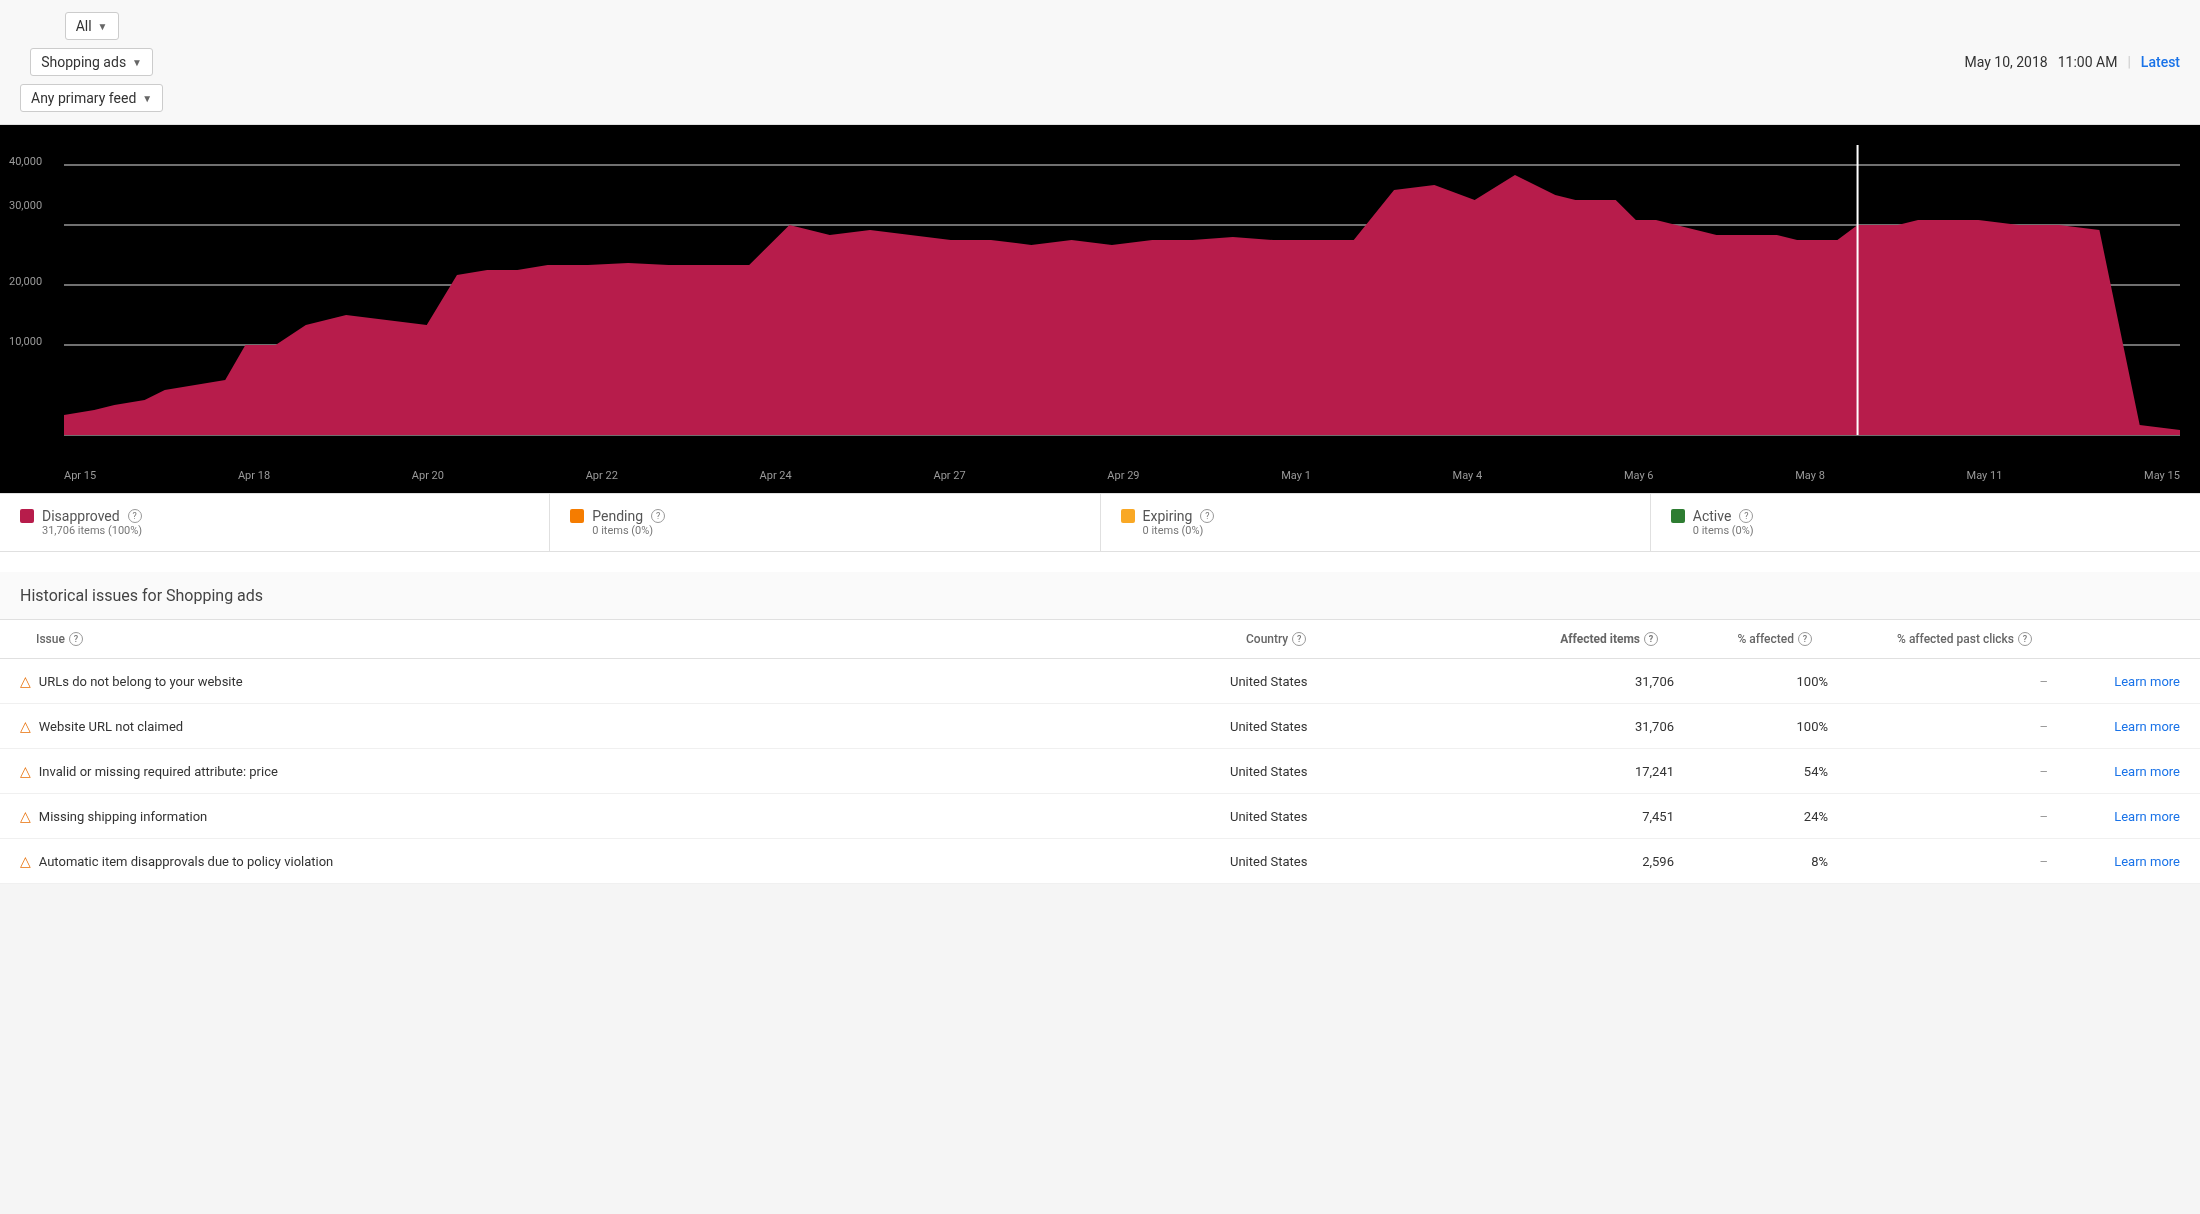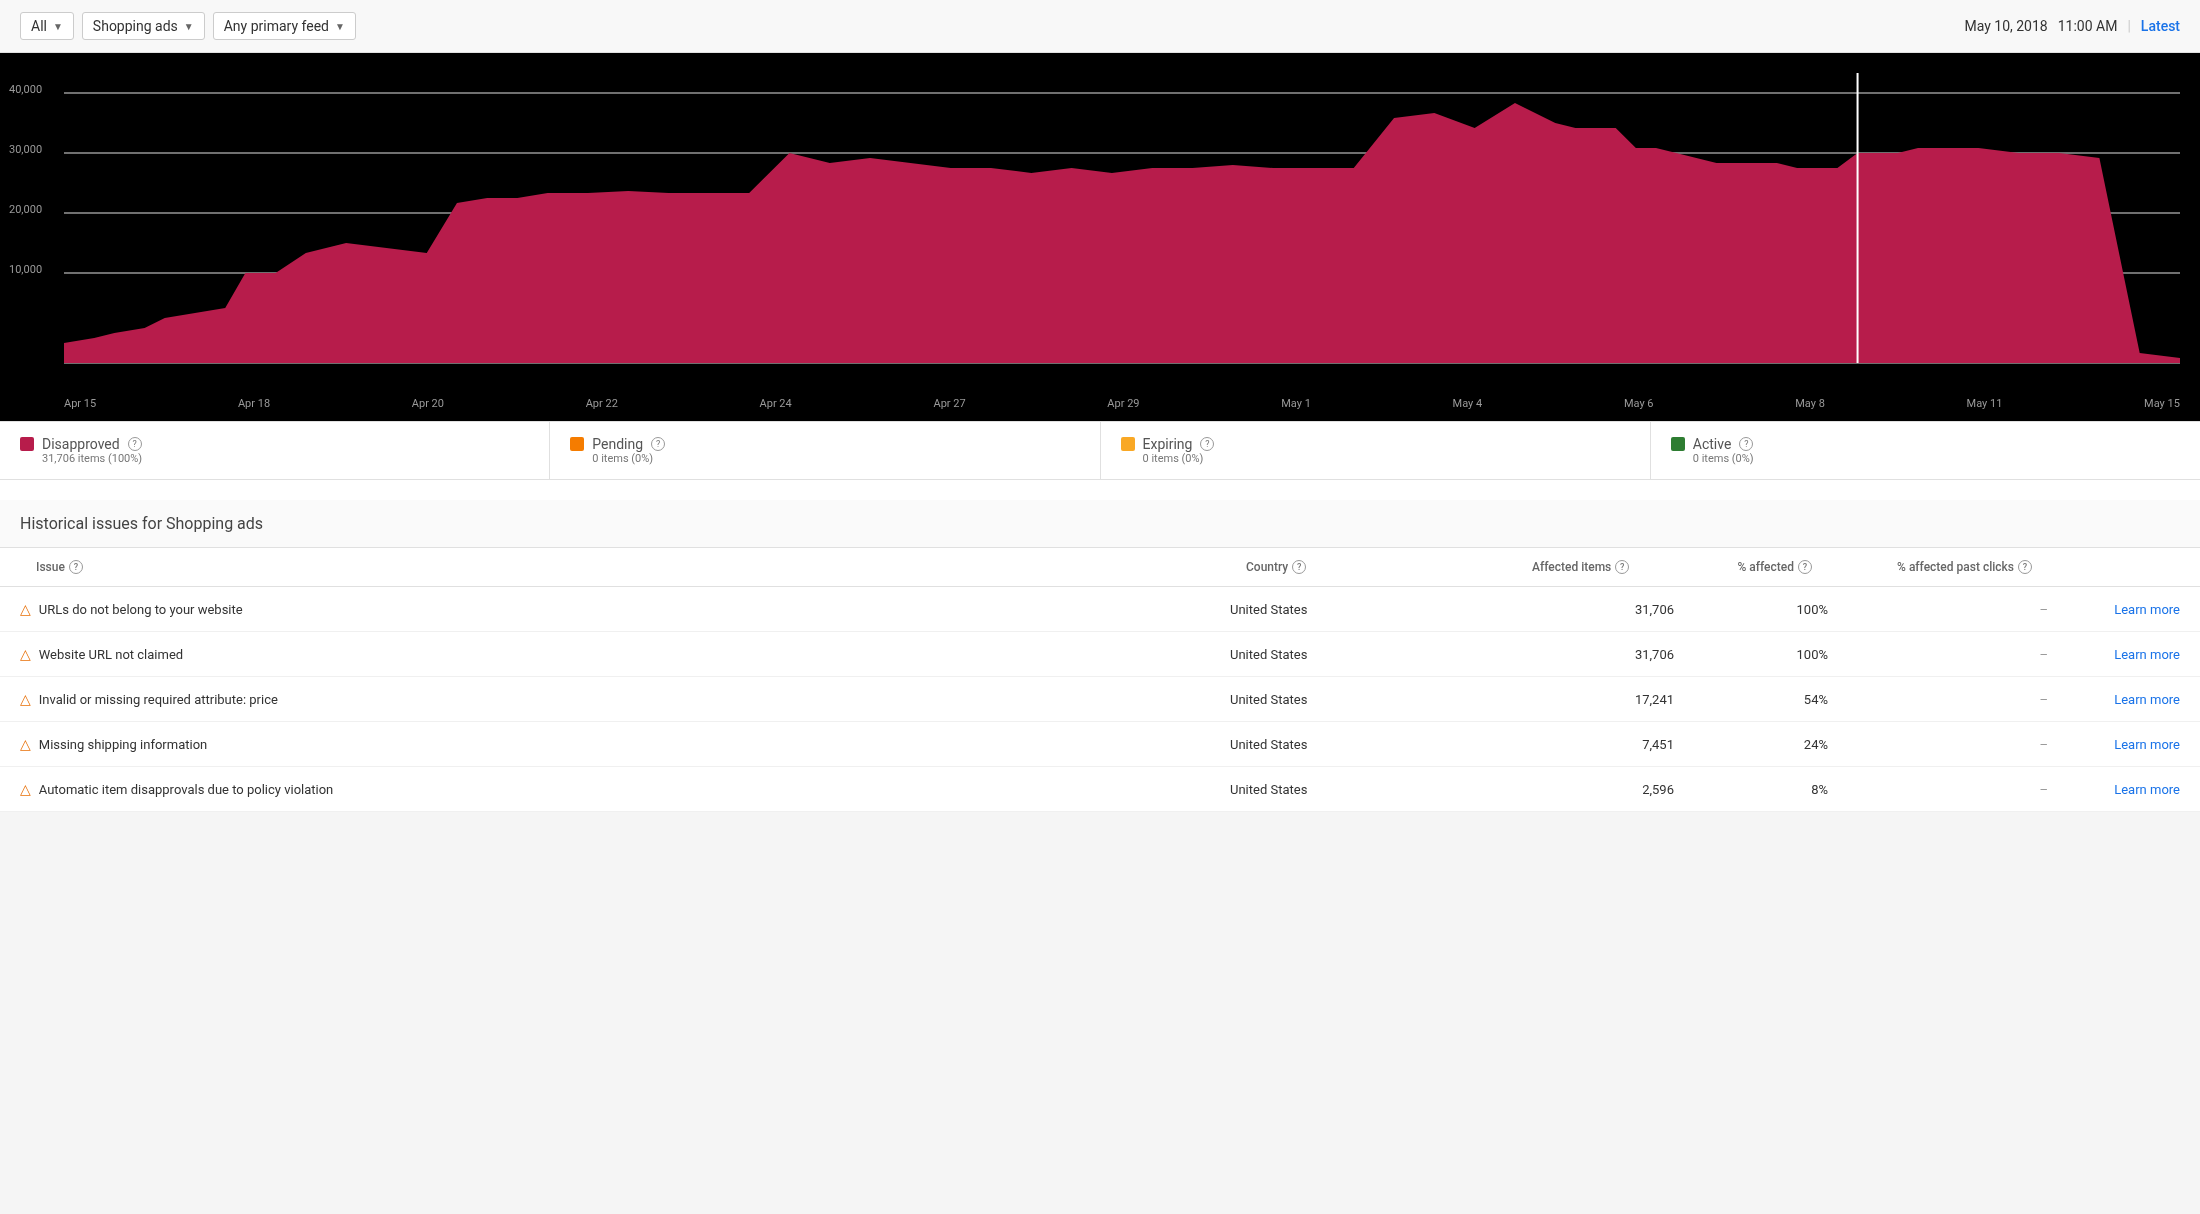--- a/index.html
+++ b/index.html
@@ -22,20 +22,21 @@
       align-items: center;
       justify-content: space-between;
       padding: 12px 20px;
       background: #f8f8f8;
       border-bottom: 1px solid #e0e0e0;
     }
     .filter-left {
       display: flex;
       align-items: center;
       gap: 8px;
+      flex-direction: column;
     }
     .filter-dropdown {
       display: flex;
       align-items: center;
       gap: 4px;
       padding: 5px 10px;
       border: 1px solid #ccc;
       border-radius: 3px;
       background: #fff;
       cursor: pointer;
@@ -312,21 +313,21 @@
             2060,280
             2100,285
             2100,290
           "></polygon>
 
         <line x1="1780" y1="0" x2="1780" y2="290" stroke="#ffffff" stroke-width="2"></line>
       </svg>
 
       
       <div style="position:absolute; top:10px; left:-55px; font-size:11px; color:#999;">40,000</div>
-      <div style="position:absolute; top:70px; left:-55px; font-size:11px; color:#999;">30,000</div>
+      <div style="position:absolute; top:54px; left:-55px; font-size:11px; color:#999;">30,000</div>
       <div style="position:absolute; top:130px; left:-55px; font-size:11px; color:#999;">20,000</div>
       <div style="position:absolute; top:190px; left:-55px; font-size:11px; color:#999;">10,000</div>
     </div>
 
     <div style="display:flex; justify-content:space-between; padding: 4px 0 0 0; font-size:11px; color:#999;">
       <span>Apr 15</span>
       <span>Apr 18</span>
       <span>Apr 20</span>
       <span>Apr 22</span>
       <span>Apr 24</span>
@@ -393,21 +394,21 @@
               <span class="help-icon">?</span>
             </div>
           </th>
           <th class="country-col">
             <div class="th-with-help">
               <span>Country</span>
               <span class="help-icon">?</span>
             </div>
           </th>
           <th class="affected-col">
-            <div class="th-with-help" style="justify-content:flex-start;">
+            <div class="th-with-help" style="justify-content:flex-end;font-weight:bold;">
               <span>Affected items</span>
               <span class="help-icon">?</span>
             </div>
           </th>
           <th class="pct-col">
             <div class="th-with-help" style="justify-content:flex-end;">
               <span>% affected</span>
               <span class="help-icon">?</span>
             </div>
           </th>

